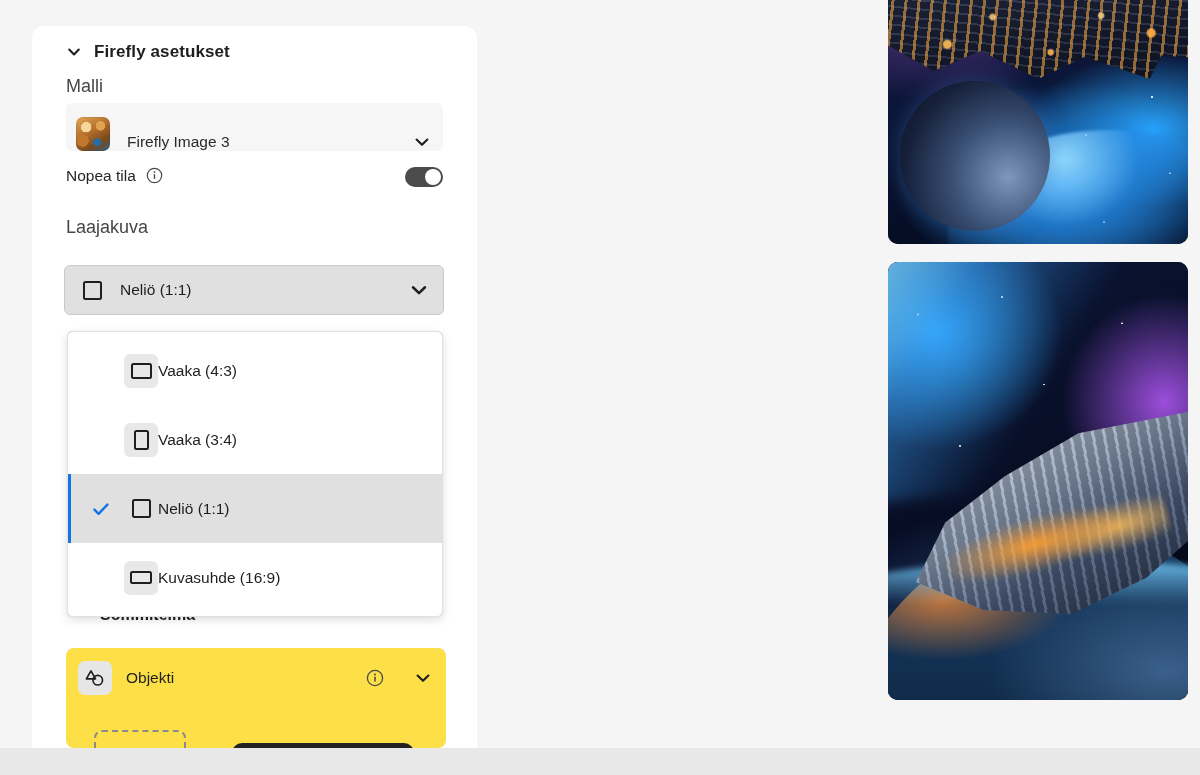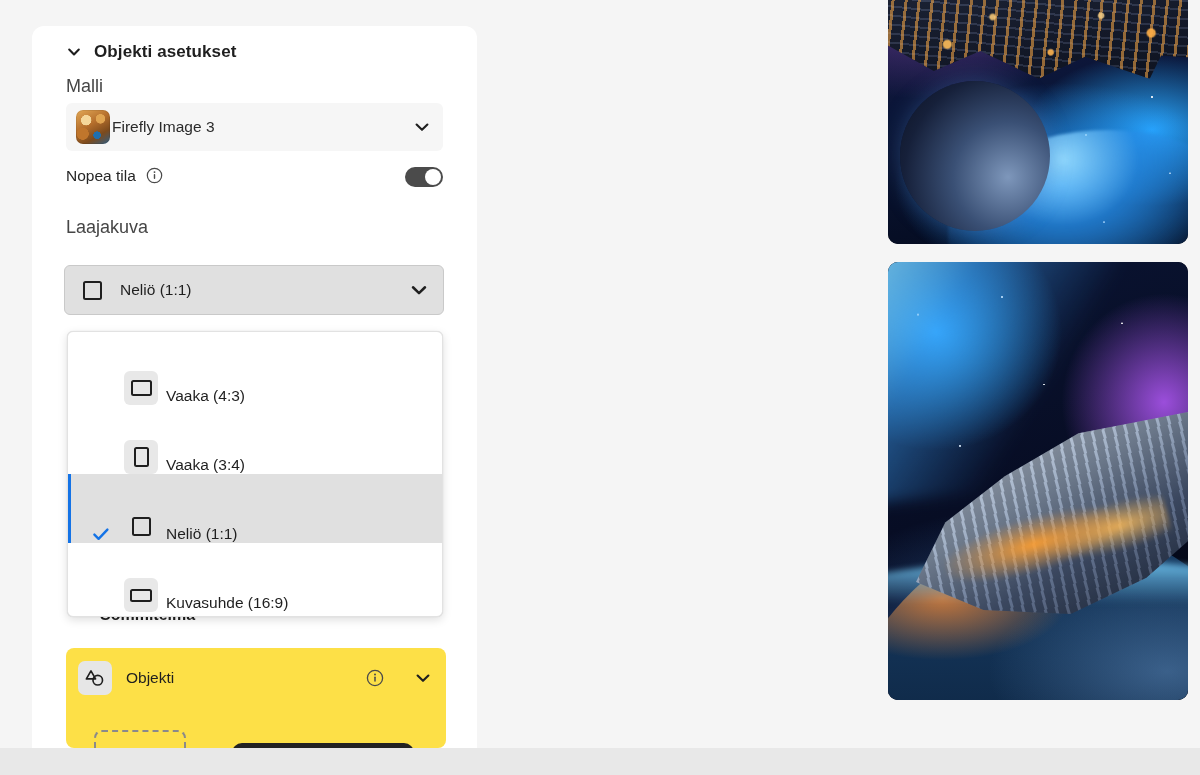--- a/index.html
+++ b/index.html
@@ -41,21 +41,21 @@
 
   .field-label {
     font-size: 18px; color: #464646;
     padding: 14px 0 6px 34px;
   }
 
   
   .model-row {
     margin: 0 34px; height: 48px;
     background: #f6f6f6; border-radius: 6px;
-    display: flex; align-items: center; gap: 2px;
+    display: flex; align-items: flex-end; gap: 17px;
     padding: 0 12px 0 10px;
   }
   .model-thumb {
     width: 34px; height: 34px; border-radius: 7px; flex: none;
     background:
       radial-gradient(circle at 62% 74%, #1f6fae 0 11%, transparent 12%),
       radial-gradient(circle at 30% 30%, #f5d79a 0 15%, transparent 16%),
       radial-gradient(circle at 72% 26%, #e0a451 0 13%, transparent 14%),
       radial-gradient(circle at 20% 70%, #c0762c 0 16%, transparent 17%),
       linear-gradient(150deg, #e3a957 0%, #b66f2c 42%, #7c4a1c 72%, #2f5f86 100%);
@@ -102,22 +102,22 @@
     width: 376px;
     background: #ffffff;
     border: 1px solid #e2e2e2;
     border-radius: 6px;
     box-shadow: 0 3px 10px rgba(0,0,0,.13), 0 0 1px rgba(0,0,0,.16);
     overflow: hidden;
     padding: 4px 0;
   }
   .opt {
     position: relative; height: 69px;
-    display: flex; align-items: flex-end;
-    padding-left: 56px; gap: 8px;
+    display: flex; align-items: center;
+    padding-left: 56px; gap: 0;
     background: #ffffff;
   }
   .opt.selected { background: #e0e0e0; }
   .opt.selected .accent {
     position: absolute; left: 0; top: 0; bottom: 0; width: 3px;
     background: #1473e6;
   }
   .opt .check {
     position: absolute; left: 24px; width: 18px; height: 18px;
   }
@@ -302,21 +302,21 @@
 
   <div class="bg-divider" style="top:353px"></div>
   <div class="bg-divider" style="top:558px"></div>
 
   <div class="settings-panel">
 
     <div class="section-head">
       <svg class="caret" viewBox="0 0 16 16">
         <path d="M3.2 5.6 8 10.4l4.8-4.8" fill="none" stroke="#1f1f1f" stroke-width="2.1" stroke-linecap="round" stroke-linejoin="round"></path>
       </svg>
-      <span class="section-title">Objekti asetukset</span>
+      <span class="section-title">Firefly asetukset</span>
     </div>
 
     <div class="field-label">Malli</div>
 
     <div class="model-row">
       <span class="model-thumb"></span>
       <span class="model-name">Firefly Image 3</span>
       <svg width="18" height="18" viewBox="0 0 16 16">
         <path d="M3.2 5.8 8 10.5l4.8-4.7" fill="none" stroke="#1f1f1f" stroke-width="1.9" stroke-linecap="round" stroke-linejoin="round"></path>
       </svg>

